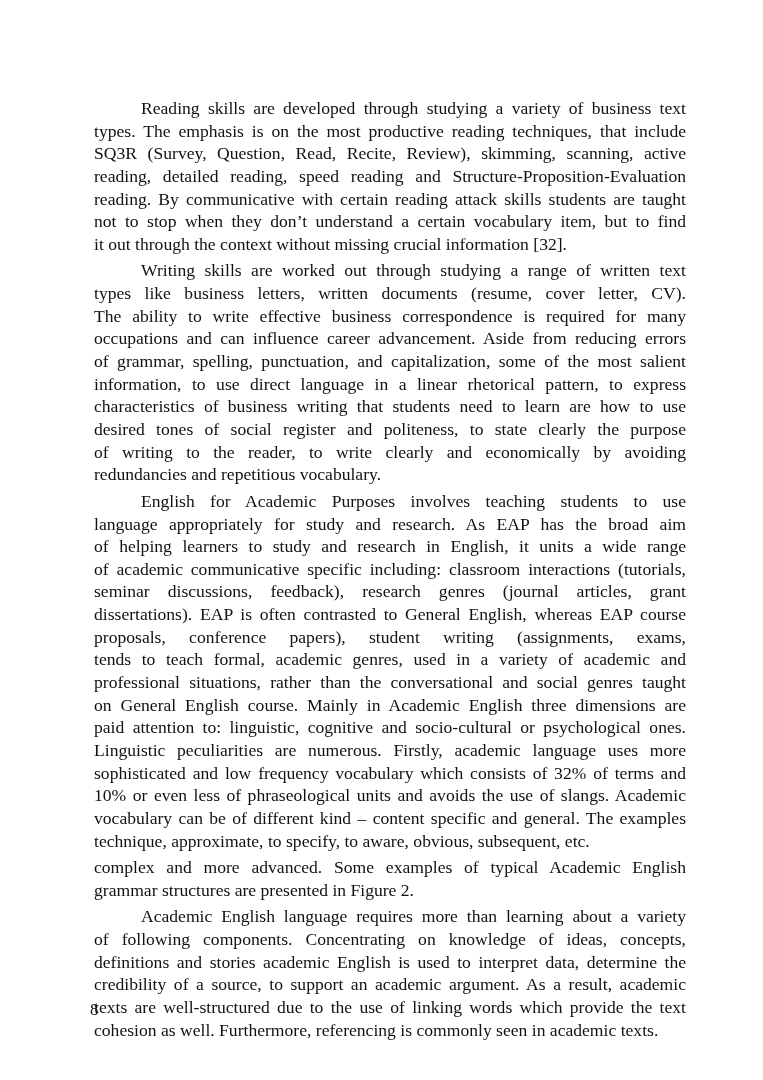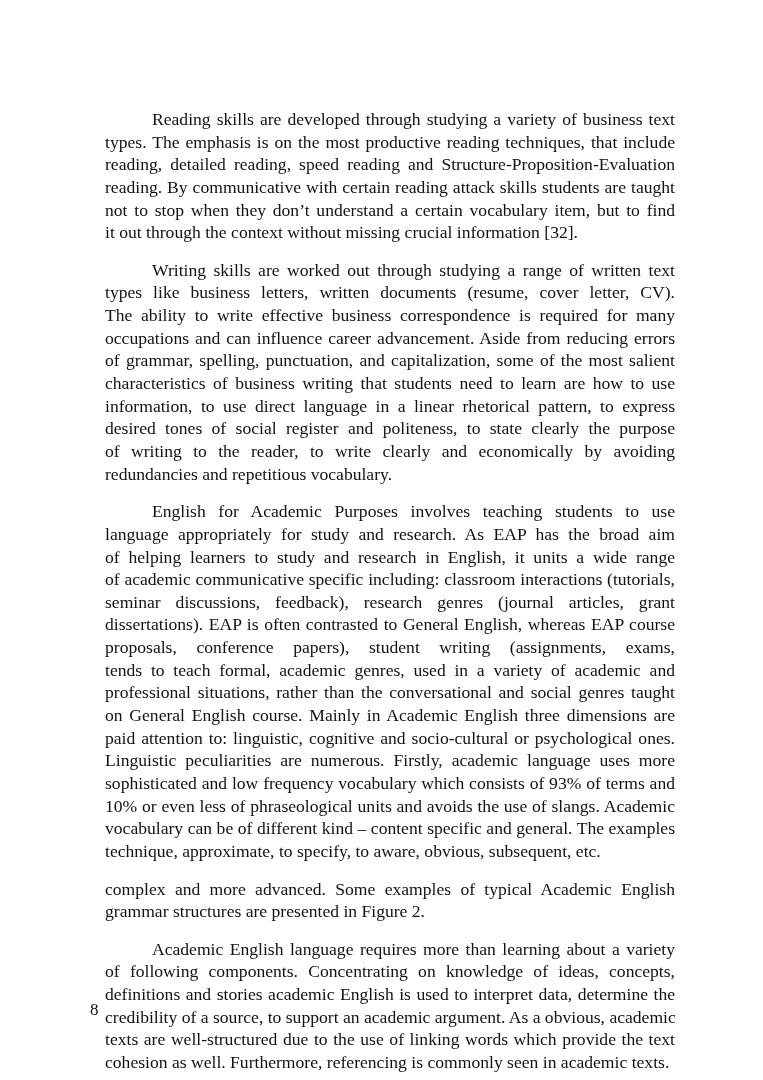--- a/index.html
+++ b/index.html
@@ -15,21 +15,21 @@
       font-family: "Liberation Serif", "DejaVu Serif", serif;
       color: #111111;
     }
     .page {
       position: absolute;
       left: 90px;
       top: 93px;
       width: 600px;
     }
     .para {
-      margin: 15px;
+      margin: 4px;
       font-family: Liberation Serif, serif;
     }
     .line {
       display: block;
       height: 22.65px;
       line-height: 22.65px;
       font-size: 17.6px;
       text-align: justify;
       text-align-last: justify;
       white-space: nowrap;
@@ -51,67 +51,68 @@
     }
   </style>
 </head>
 <body>
 
 <div class="page">
 
   <p class="para">
     <span class="line indent">Reading skills are developed through studying a variety of business text</span>
     <span class="line">types. The emphasis is on the most productive reading techniques, that include</span>
+    <span class="line">SQ3R (Survey, Question, Read, Recite, Review), skimming, scanning, active</span>
     <span class="line">reading, detailed reading, speed reading and Structure-Proposition-Evaluation</span>
     <span class="line">reading. By communicative with certain reading attack skills students are taught</span>
     <span class="line">not to stop when they don’t understand a certain vocabulary item, but to find</span>
     <span class="line last">it out through the context without missing crucial information [32].</span>
   </p>
 
   <p class="para">
     <span class="line indent">Writing skills are worked out through studying a range of written text</span>
     <span class="line">types like business letters, written documents (resume, cover letter, CV).</span>
     <span class="line">The ability to write effective business correspondence is required for many</span>
     <span class="line">occupations and can influence career advancement. Aside from reducing errors</span>
     <span class="line">of grammar, spelling, punctuation, and capitalization, some of the most salient</span>
+    <span class="line">information, to use direct language in a linear rhetorical pattern, to express</span>
     <span class="line">characteristics of business writing that students need to learn are how to use</span>
-    <span class="line">information, to use direct language in a linear rhetorical pattern, to express</span>
     <span class="line">desired tones of social register and politeness, to state clearly the purpose</span>
     <span class="line">of writing to the reader, to write clearly and economically by avoiding</span>
     <span class="line last">redundancies and repetitious vocabulary.</span>
   </p>
 
   <p class="para">
     <span class="line indent">English for Academic Purposes involves teaching students to use</span>
     <span class="line">language appropriately for study and research. As EAP has the broad aim</span>
     <span class="line">of helping learners to study and research in English, it units a wide range</span>
     <span class="line">of academic communicative specific including: classroom interactions (tutorials,</span>
     <span class="line">seminar discussions, feedback), research genres (journal articles, grant</span>
     <span class="line">dissertations). EAP is often contrasted to General English, whereas EAP course</span>
     <span class="line">proposals, conference papers), student writing (assignments, exams,</span>
     <span class="line">tends to teach formal, academic genres, used in a variety of academic and</span>
     <span class="line">professional situations, rather than the conversational and social genres taught</span>
     <span class="line">on General English course. Mainly in Academic English three dimensions are</span>
     <span class="line">paid attention to: linguistic, cognitive and socio-cultural or psychological ones.</span>
     <span class="line">Linguistic peculiarities are numerous. Firstly, academic language uses more</span>
-    <span class="line">sophisticated and low frequency vocabulary which consists of 93% of terms and</span>
+    <span class="line">sophisticated and low frequency vocabulary which consists of 32% of terms and</span>
     <span class="line">10% or even less of phraseological units and avoids the use of slangs. Academic</span>
     <span class="line">vocabulary can be of different kind – content specific and general. The examples</span>
     <span class="line last">technique, approximate, to specify, to aware, obvious, subsequent, etc.</span>
   </p>
 
   <p class="para">
     <span class="line">complex and more advanced. Some examples of typical Academic English</span>
     <span class="line last">grammar structures are presented in Figure 2.</span>
   </p>
 
   <p class="para">
     <span class="line indent">Academic English language requires more than learning about a variety</span>
     <span class="line">of following components. Concentrating on knowledge of ideas, concepts,</span>
     <span class="line">definitions and stories academic English is used to interpret data, determine the</span>
-    <span class="line">credibility of a source, to support an academic argument. As a obvious, academic</span>
+    <span class="line">credibility of a source, to support an academic argument. As a result, academic</span>
     <span class="line">texts are well-structured due to the use of linking words which provide the text</span>
     <span class="line last">cohesion as well. Furthermore, referencing is commonly seen in academic texts.</span>
   </p>
 
 </div>
 
 <div class="page-number">8</div>
 
 </body></html>

